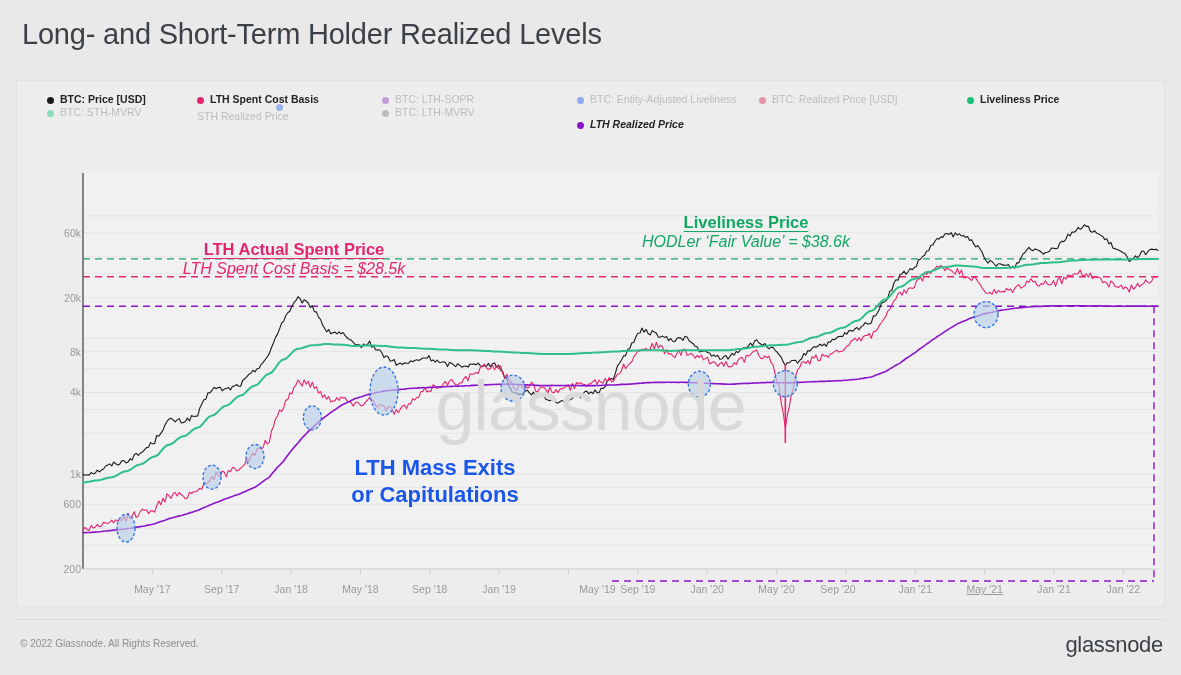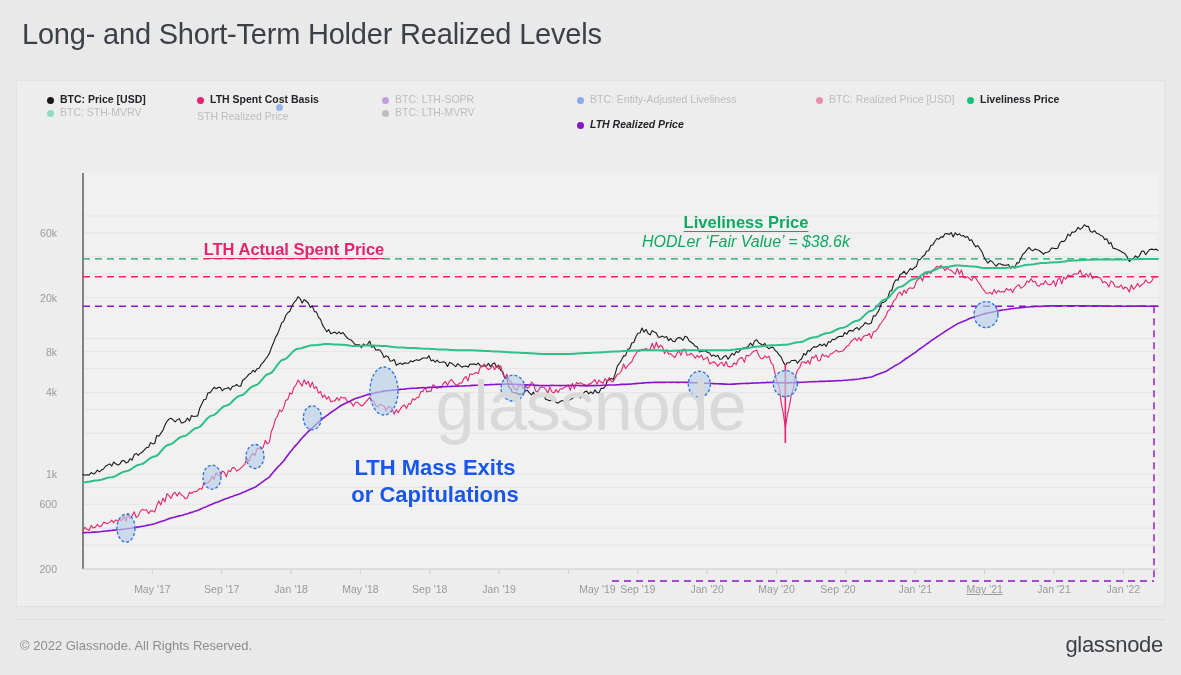--- a/index.html
+++ b/index.html
@@ -83,21 +83,21 @@
 
   
   .ytick {
     position: absolute;
     right: 0;
     transform: translateY(-50%);
     font-size: 10.5px;
     color: #9a9a9d;
     text-align: right;
     width: 46px;
-    padding-right: 24px;
+    padding-right: 0;
     box-sizing: border-box;
   }
   .ytick-layer {
     position: absolute;
     left: 18px; top: 0;
     width: 46px; height: 527px;
   }
   .xtick-layer {
     position: absolute;
     left: 0; top: 0; width: 1149px; height: 527px;
@@ -153,21 +153,21 @@
     left: 16px;
     top: 619px;
     width: 1149px;
     height: 1px;
     background: #dcdcdd;
   }
   .copyright {
     position: absolute;
     left: 20px;
     top: 638px;
-    font-size: 13px;
+    font-size: 10px;
     color: #8d8d90;
   }
   .brand {
     position: absolute;
     right: 18px;
     top: 632px;
     font-size: 22px;
     color: #3c4147;
     letter-spacing: -0.3px;
   }
@@ -189,21 +189,21 @@
         <span class="legend-label">LTH Spent Cost Basis</span>
       </div>
       <div class="legend-item dim" style="position: absolute; left: 335px; top: 0px;">
         <span class="legend-dot" style="background: rgb(139, 63, 191);"></span>
         <span class="legend-label">BTC: LTH-SOPR</span>
       </div>
       <div class="legend-item dim" style="position: absolute; left: 530px; top: 0px;">
         <span class="legend-dot" style="background: rgb(26, 86, 232);"></span>
         <span class="legend-label">BTC: Entity-Adjusted Liveliness</span>
       </div>
-      <div class="legend-item dim" style="position: absolute; left: 769px; top: 0px;">
+      <div class="legend-item dim" style="position: absolute; left: 712px; top: 0px;">
         <span class="legend-dot" style="background: rgb(224, 35, 79);"></span>
         <span class="legend-label">BTC: Realized Price [USD]</span>
       </div>
       <div class="legend-item on" style="position: absolute; left: 920px; top: 0px;">
         <span class="legend-dot" style="background: rgb(21, 194, 122);"></span>
         <span class="legend-label">Liveliness Price</span>
       </div>
       <div class="legend-item dim" style="position: absolute; left: 0px; top: 13px;">
         <span class="legend-dot" style="background: rgb(23, 201, 128);"></span>
         <span class="legend-label">BTC: STH-MVRV</span>
@@ -304,20 +304,21 @@
         <div class="xtick" style="left: 967.613px; top: 502px; text-decoration: underline;">May '21</div>
         <div class="xtick" style="left: 1036.97px; top: 502px;">Jan '21</div>
         <div class="xtick" style="left: 1106.32px; top: 502px;">Jan '22</div>
       </div>
   </div>
 
   <div class="watermark">glassnode</div>
 
   <div class="anno" id="anno-0" style="left: 277px; top: 158px; transform: translateX(-50%); color: rgb(230, 36, 110);">
     <div class="anno-title">LTH Actual Spent Price</div>
+    <div class="anno-sub">LTH Spent Cost Basis = $28.5k</div>
   </div>
 
   <div class="anno" id="anno-1" style="left: 729px; top: 131px; transform: translateX(-50%); color: rgb(16, 168, 97);">
     <div class="anno-title">Liveliness Price</div>
     <div class="anno-sub">HODLer ‘Fair Value’ = $38.6k</div>
   </div>
 
   <div class="anno anno-blue" id="anno-2" style="left: 418px; top: 374px; transform: translateX(-50%); color: rgb(26, 86, 232);">
     <div class="anno-title">LTH Mass Exits</div>
     <div class="anno-title">or Capitulations</div>

